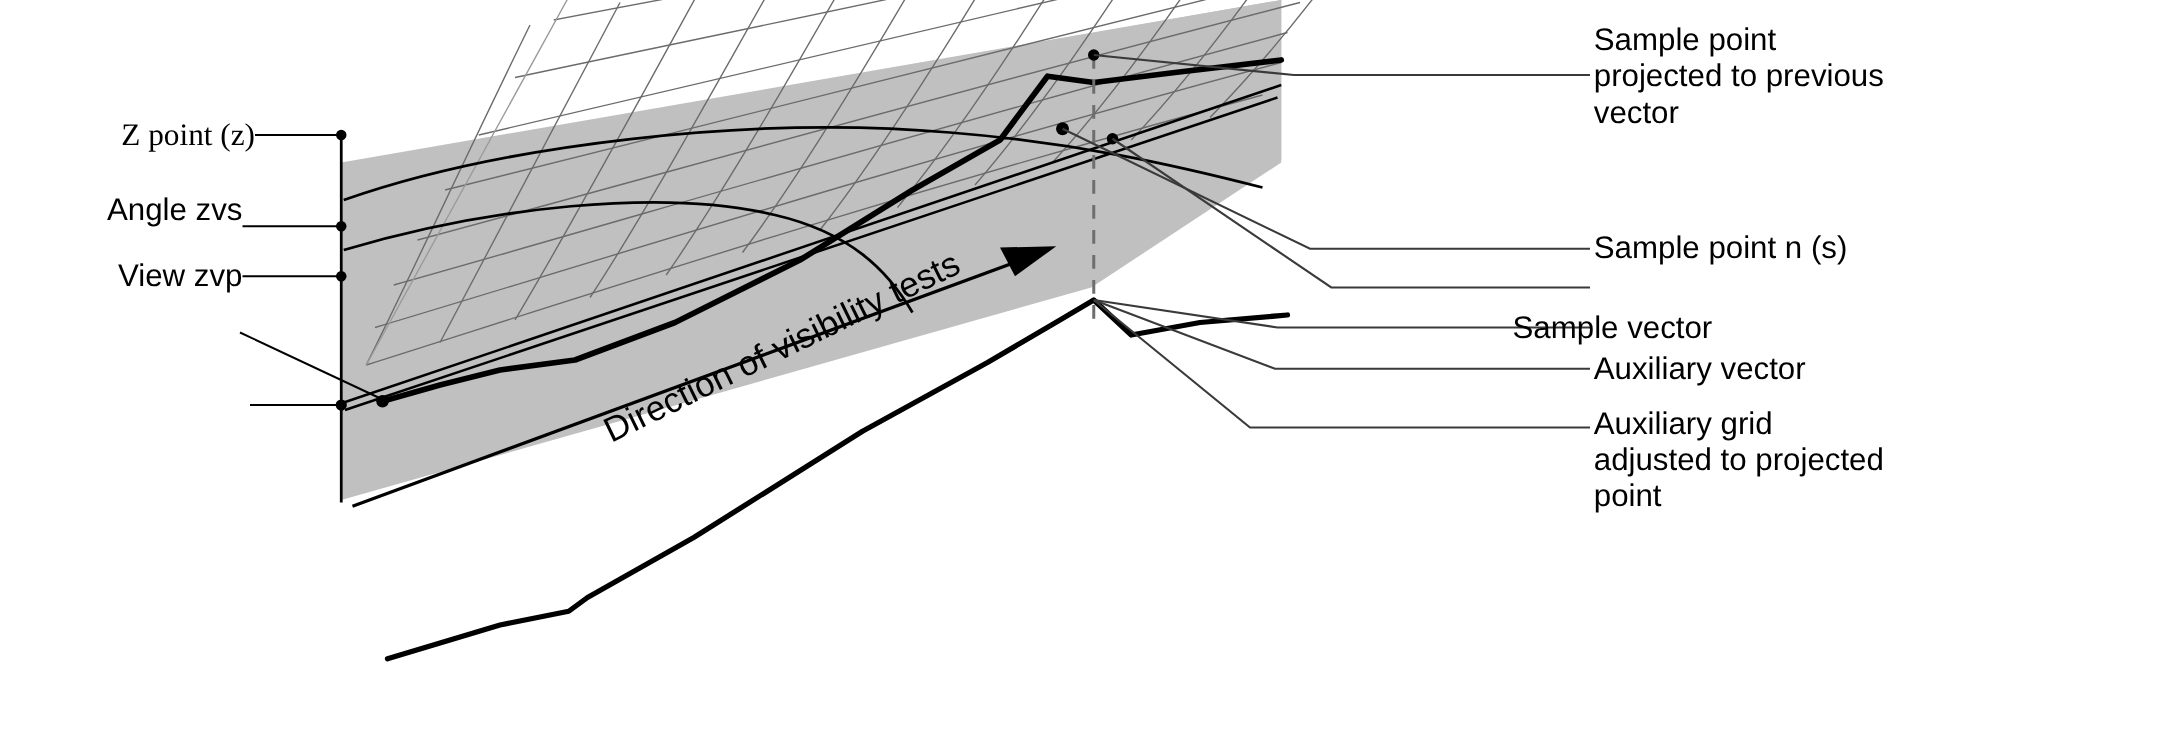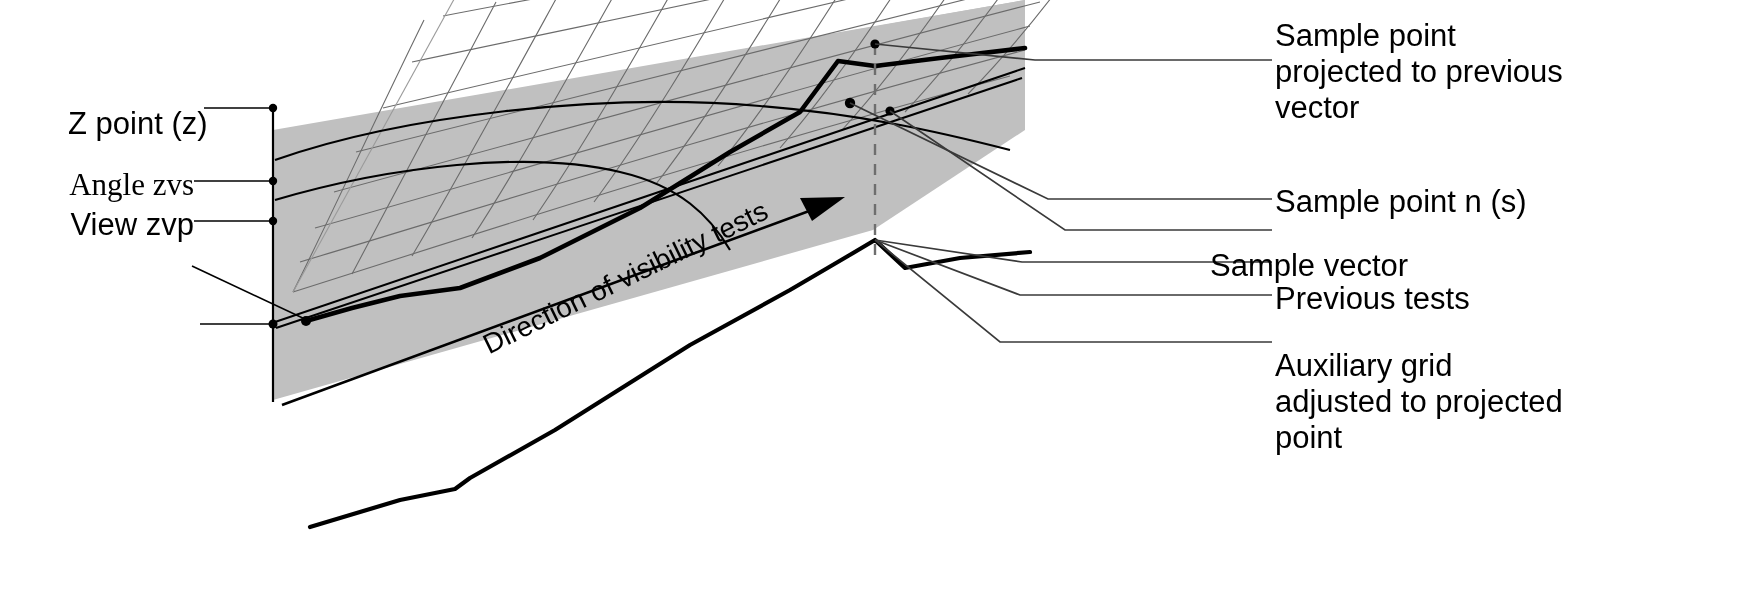--- a/index.html
+++ b/index.html
@@ -18,21 +18,21 @@
   #diagram-svg {
     position: absolute;
     left: 0;
     top: 0;
     width: 1740px;
     height: 591px;
   }
   .lbl {
     position: absolute;
     font-family: "Liberation Sans", sans-serif;
-    font-size: 31px;
+    font-size: 25px;
     color: #000000;
     white-space: pre;
     line-height: 1.16;
   }
   .lbl-left {
     text-align: right;
   }
   .lbl-right {
     text-align: left;
   }
@@ -150,38 +150,38 @@
 
       <path d="M 875,240 L 1022,262 L 1272,262"></path>
 
       <path d="M 875,240 L 1020,295 L 1272,295"></path>
 
       <path d="M 875,240 L 1000,342 L 1272,342"></path>
     </g>
 
   </svg>
 
-  <div class="lbl lbl-left" style="left:68px; top:106px; width:136px;">Z point (z)</div>
+  <div class="lbl lbl-left" style="left:68px; top:94px; width:136px;font-family:Liberation Serif, serif;">Z point (z)</div>
 
-  <div class="lbl lbl-left" style="left:58px; top:167px; width:136px;font-family:Liberation Serif, serif;">Angle zvs</div>
+  <div class="lbl lbl-left" style="left:58px; top:154px; width:136px;">Angle zvs</div>
 
   <div class="lbl lbl-left" style="left:58px; top:207px; width:136px;">View zvp</div>
 
 
 
   <div class="lbl lbl-right" style="left:1275px; top:18px;">Sample point
 projected to previous
 vector</div>
 
   <div class="lbl lbl-right" style="left:1275px; top:184px;">Sample point n (s)</div>
 
 
   <div class="lbl lbl-right" style="left:1210px; top:248px;">Sample vector</div>
 
-  <div class="lbl lbl-right" style="left:1275px; top:281px;">Previous tests</div>
+  <div class="lbl lbl-right" style="left:1275px; top:281px;">Auxiliary vector</div>
 
-  <div class="lbl lbl-right" style="left:1275px; top:325px;margin-top:23px;">Auxiliary grid
+  <div class="lbl lbl-right" style="left:1275px; top:325px;">Auxiliary grid
 adjusted to projected
 point</div>
 
   <div class="lbl lbl-rot" style="left:478px; top:332px; transform: rotate(-26deg);">Direction of visibility tests</div>
 
 </div>
 
 </body></html>

